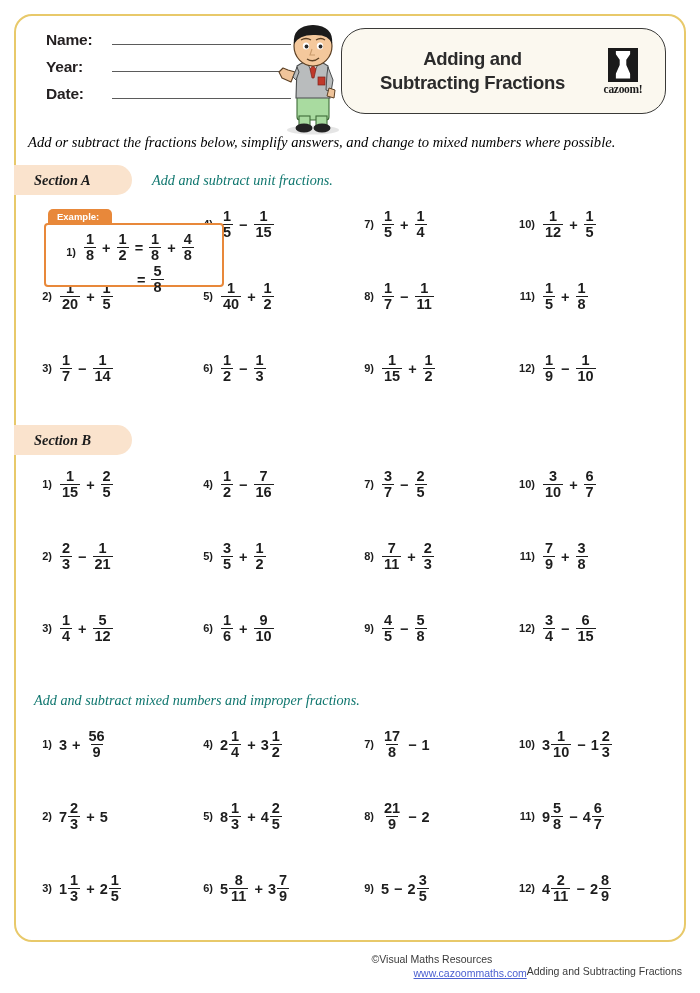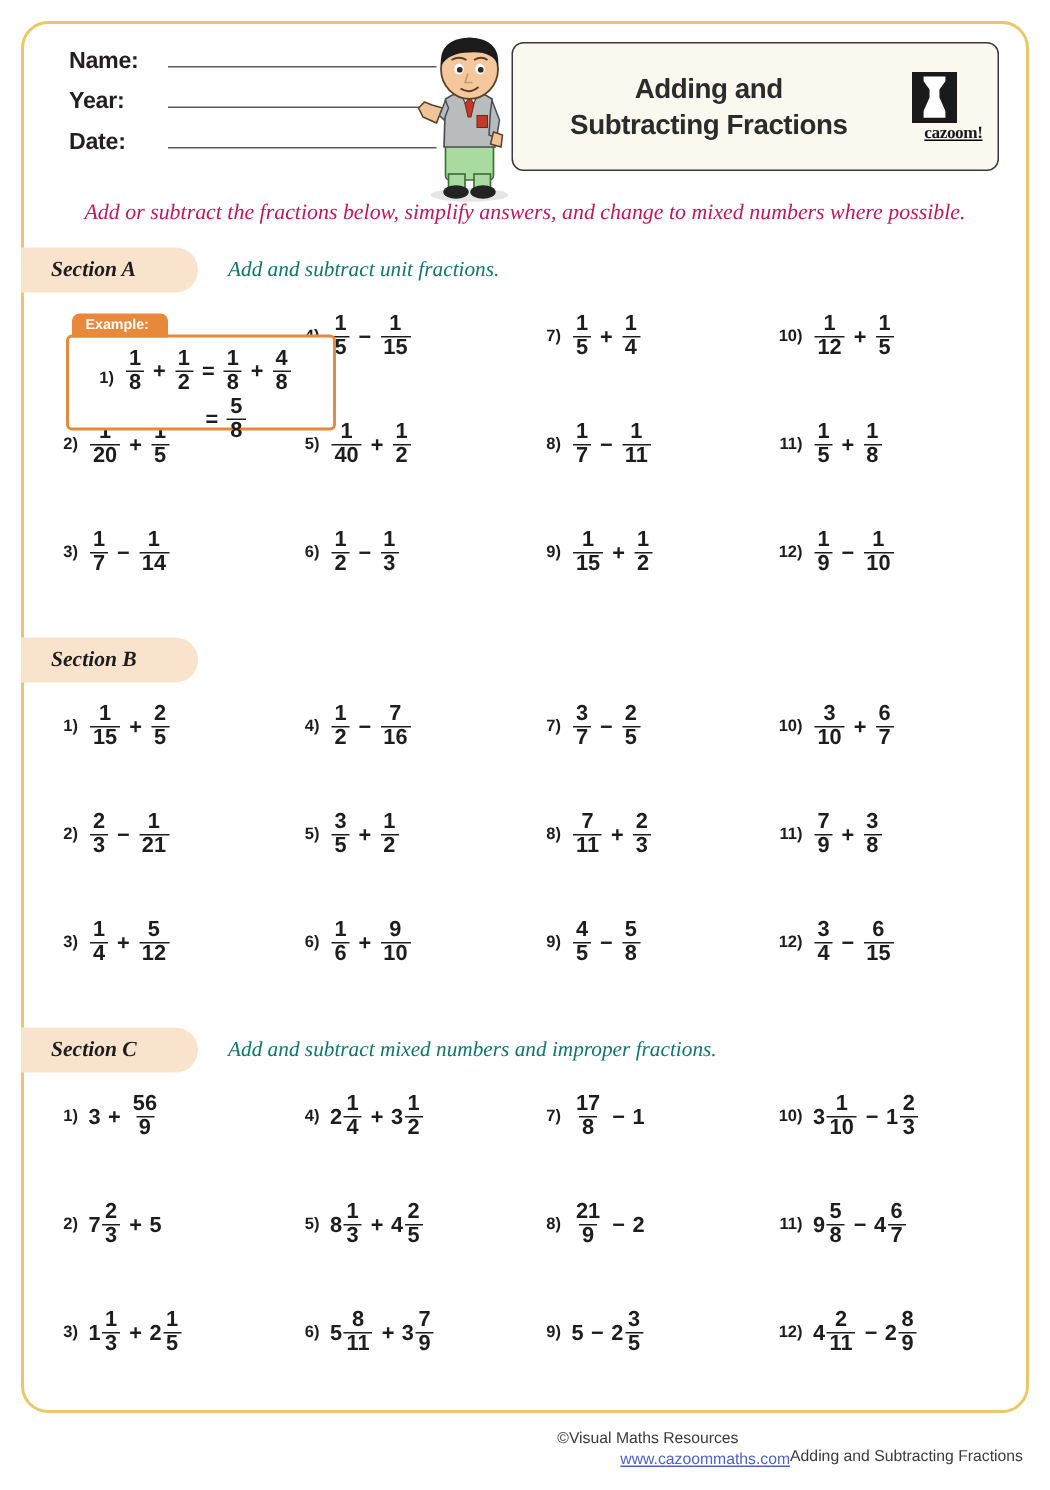--- a/index.html
+++ b/index.html
@@ -32,50 +32,50 @@
 
   
   .mascot { position: absolute; left: 255px; top: 6px; width: 84px; height: 116px; }
 
   
   .titlebox {
     position: absolute; left: 327px; top: 14px;
     width: 325px; height: 86px;
     background: #fbf8ef;
     border: 1.6px solid #3a3a38;
-    border-radius: 8px;
+    border-radius: 24px;
     display: flex; align-items: center;
   }
   .titletext {
     flex: 1; text-align: center;
     font-size: 18.5px; font-weight: bold; color: #2b2b2b;
     line-height: 1.28; letter-spacing: -0.3px;
     padding-left: 12px;
   }
-  .logo { width: 74px; flex: none; text-align: right; padding-right: 10px; text-decoration: underline; }
+  .logo { width: 74px; flex: none; text-align: center; padding-right: 10px; }
   .logo-mark {
     width: 30px; height: 34px; background: #1a1a1a;
     margin: 0 auto 1px auto; position: relative;
   }
   .logo-glyph {
     position: absolute; left: 50%; top: 3px; transform: translateX(-50%);
     width: 15px; height: 28px; background: #ffffff;
     clip-path: polygon(0% 0%, 100% 0%, 100% 12%, 72% 33%, 72% 52%, 100% 86%, 100% 100%, 0% 100%, 0% 86%, 28% 52%, 28% 33%, 0% 12%);
   }
   .logo-word {
     font-family: "Liberation Serif", serif;
     font-size: 11.5px; font-weight: bold; color: #1a1a1a;
     letter-spacing: -0.3px;
   }
 
   
   .instruction {
     font-family: "Liberation Serif", serif;
-    font-style: italic; font-size: 14.6px; color: #be185d;
-    text-align: center; padding: 4px 14px 0 14px;
+    font-style: italic; font-size: 14.6px; color: #000000;
+    padding: 4px 14px 0 14px;
   }
 
   
   .section { position: relative; }
   .section-head { display: flex; align-items: center; height: 30px; margin-top: 14px; }
   .section-tag {
     background: #fae3cd;
     height: 30px; width: 118px;
     display: flex; align-items: center;
     padding-left: 20px;
@@ -579,21 +579,20 @@
               <span class="frac">
                 <span class="num">6</span>
                 <span class="den">15</span>
               </span>
             </span>
           </div>
         </div>
       </div>
       <div class="section">
         <div class="section-head">
-          <div class="section-tag">Section C</div>
           <div class="section-desc">Add and subtract mixed numbers and improper fractions.</div>
         </div>
         <div class="grid">
           <div class="qcell">
             <span class="qnum">1)</span>
             <span class="expr">
               <span class="int">3</span>
               <span class="op">+</span>
               <span class="frac">
                 <span class="num">56</span>

